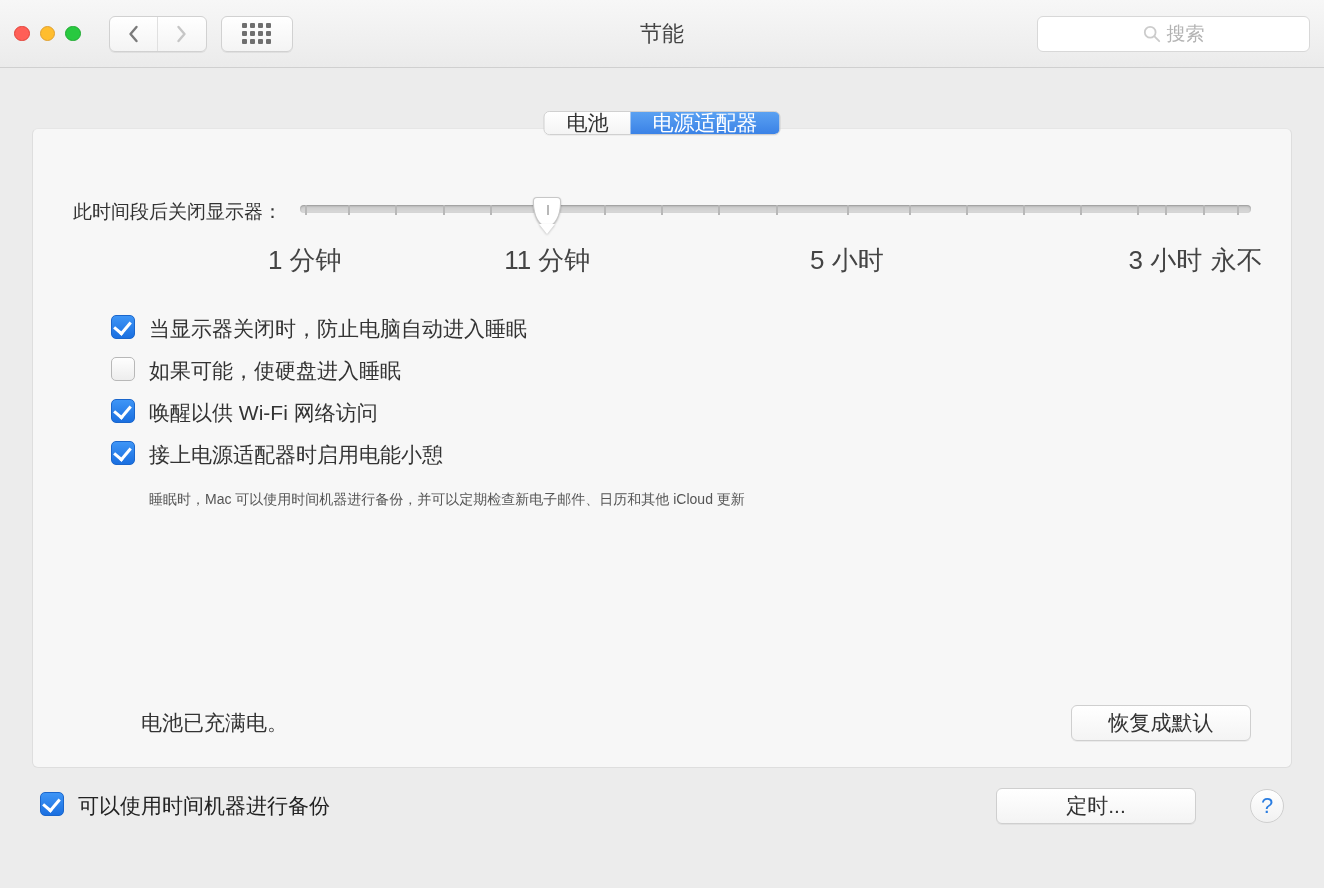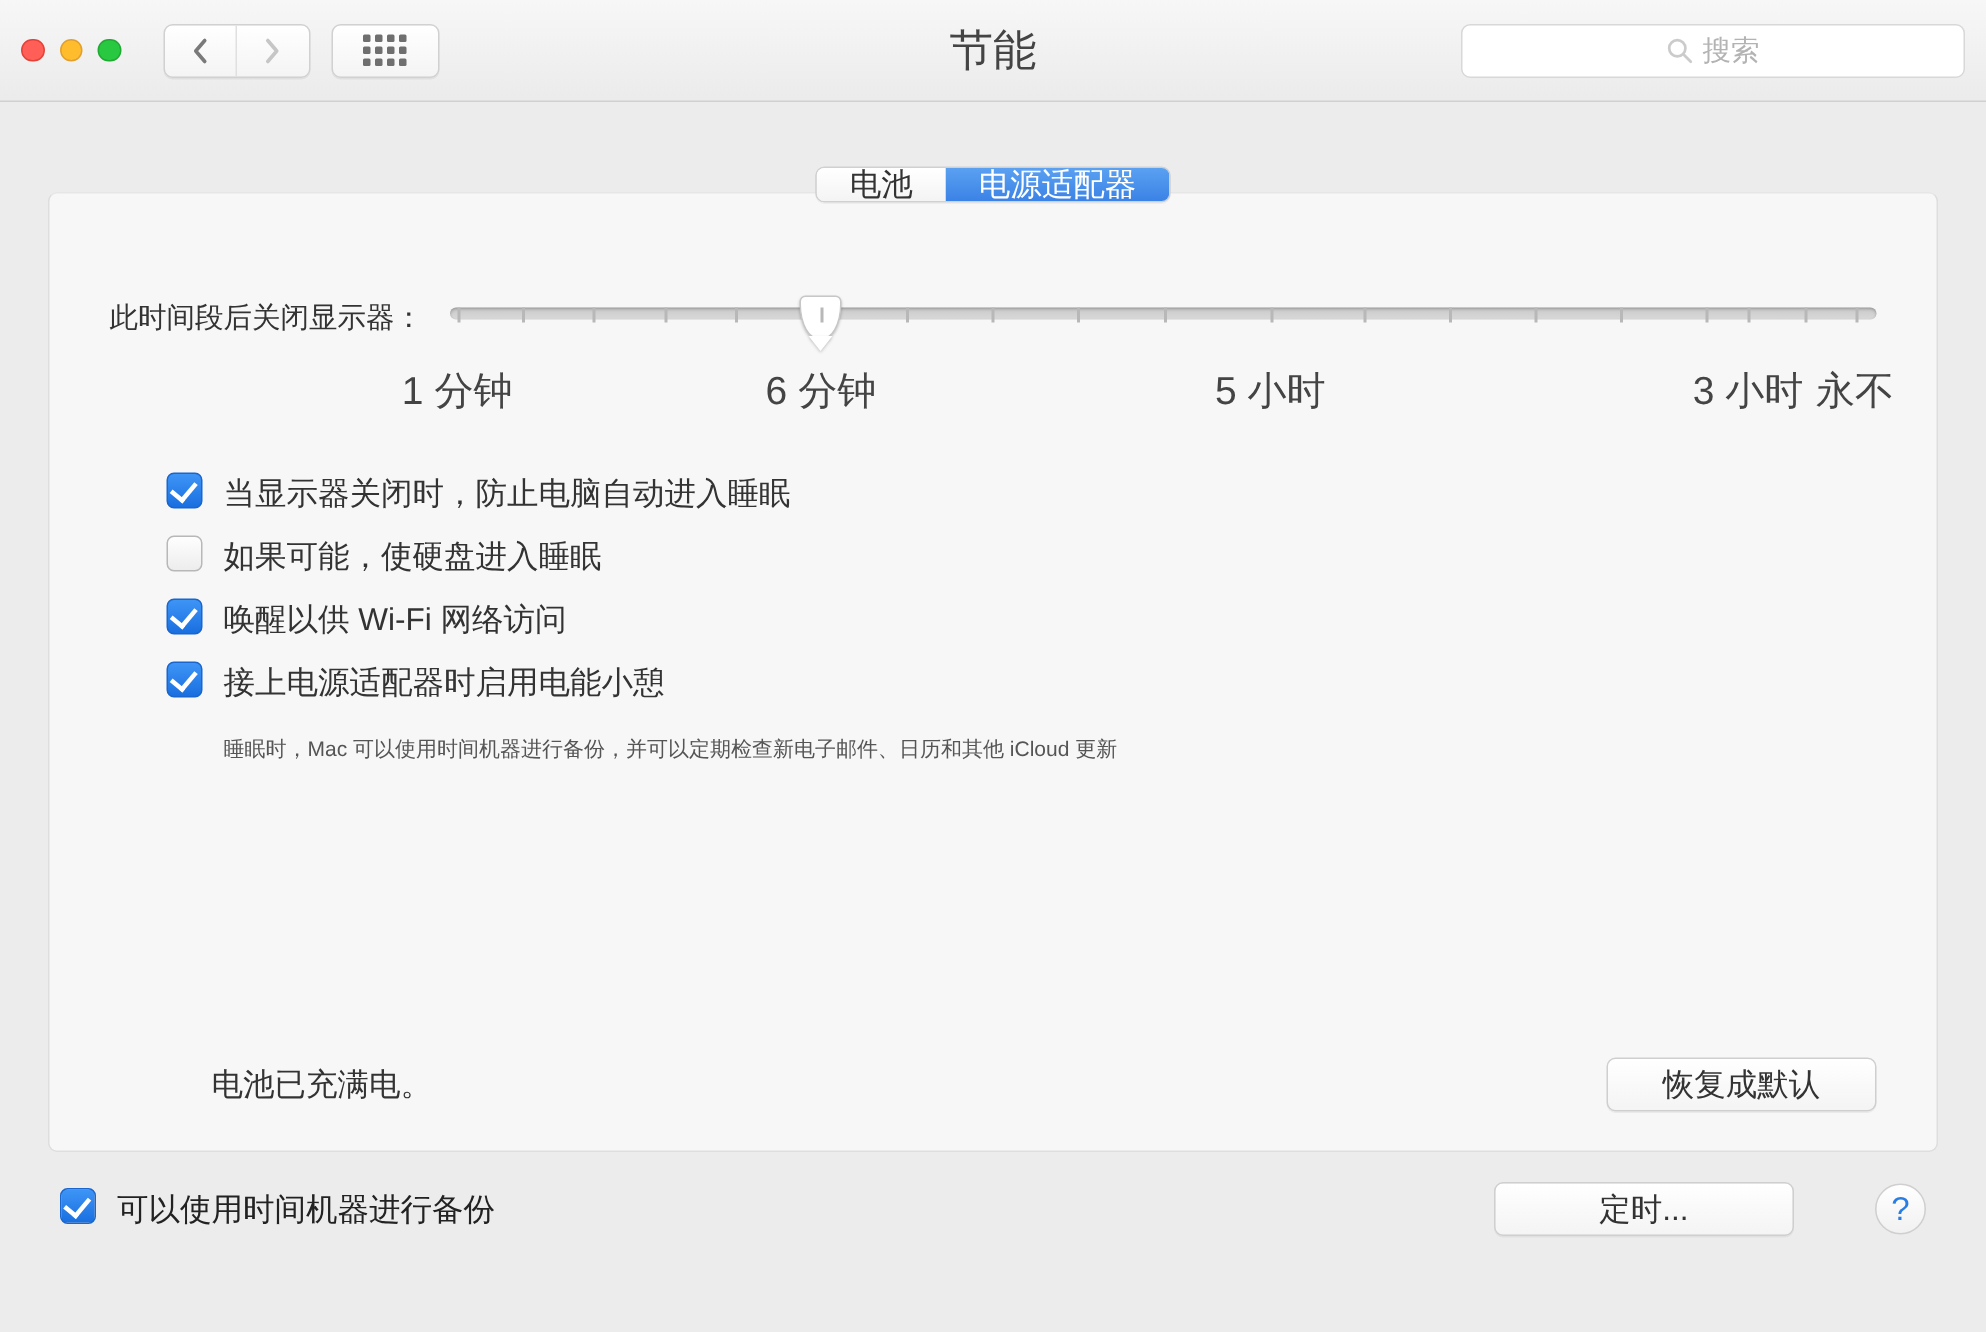--- a/index.html
+++ b/index.html
@@ -57,27 +57,27 @@
       align-items: center;
       justify-content: center;
       box-shadow: 0 1px 0 rgba(0,0,0,0.06);
     }
     .gridicon { display: grid; grid-template-columns: repeat(4,5px); grid-auto-rows:5px; gap:3px; }
     .gridicon span { background:#6f6f6f; width:5px; height:5px; border-radius:1px; }
     .title {
       position: absolute;
       left: 50%;
       transform: translateX(-50%);
-      font-size: 29px;
+      font-size: 22px;
       color: #444;
       font-weight: 400;
     }
     .search {
       margin-left: auto;
-      width: 336px;
+      width: 273px;
       height: 36px;
       border: 1px solid #d8d8d8;
       border-radius: 6px;
       background: #fff;
       display: flex;
       align-items: center;
       justify-content: center;
       color: #b3b3b3;
       gap: 6px;
       font-size: 19px;
@@ -288,21 +288,21 @@
             <div class="tick" style="left: 70%;"></div>
             <div class="tick" style="left: 76%;"></div>
             <div class="tick" style="left: 82%;"></div>
             <div class="tick" style="left: 88%;"></div>
             <div class="tick" style="left: 91%;"></div>
             <div class="tick" style="left: 95%;"></div>
             <div class="tick" style="left: 98.5%;"></div>
           </div>
         <div class="ticklabels">
           <span style="left:0.5%">1 分钟</span>
-          <span style="left:26%">6 分钟</span>
+          <span style="left:26%">11 分钟</span>
           <span style="left:57.5%">5 小时</span>
           <span style="left:91%">3 小时</span>
           <span style="left:98.5%">永不</span>
         </div>
       </div>
     </div>
 
     <div class="opts">
       <div class="opt-row">
         <div class="chk checked"></div>

